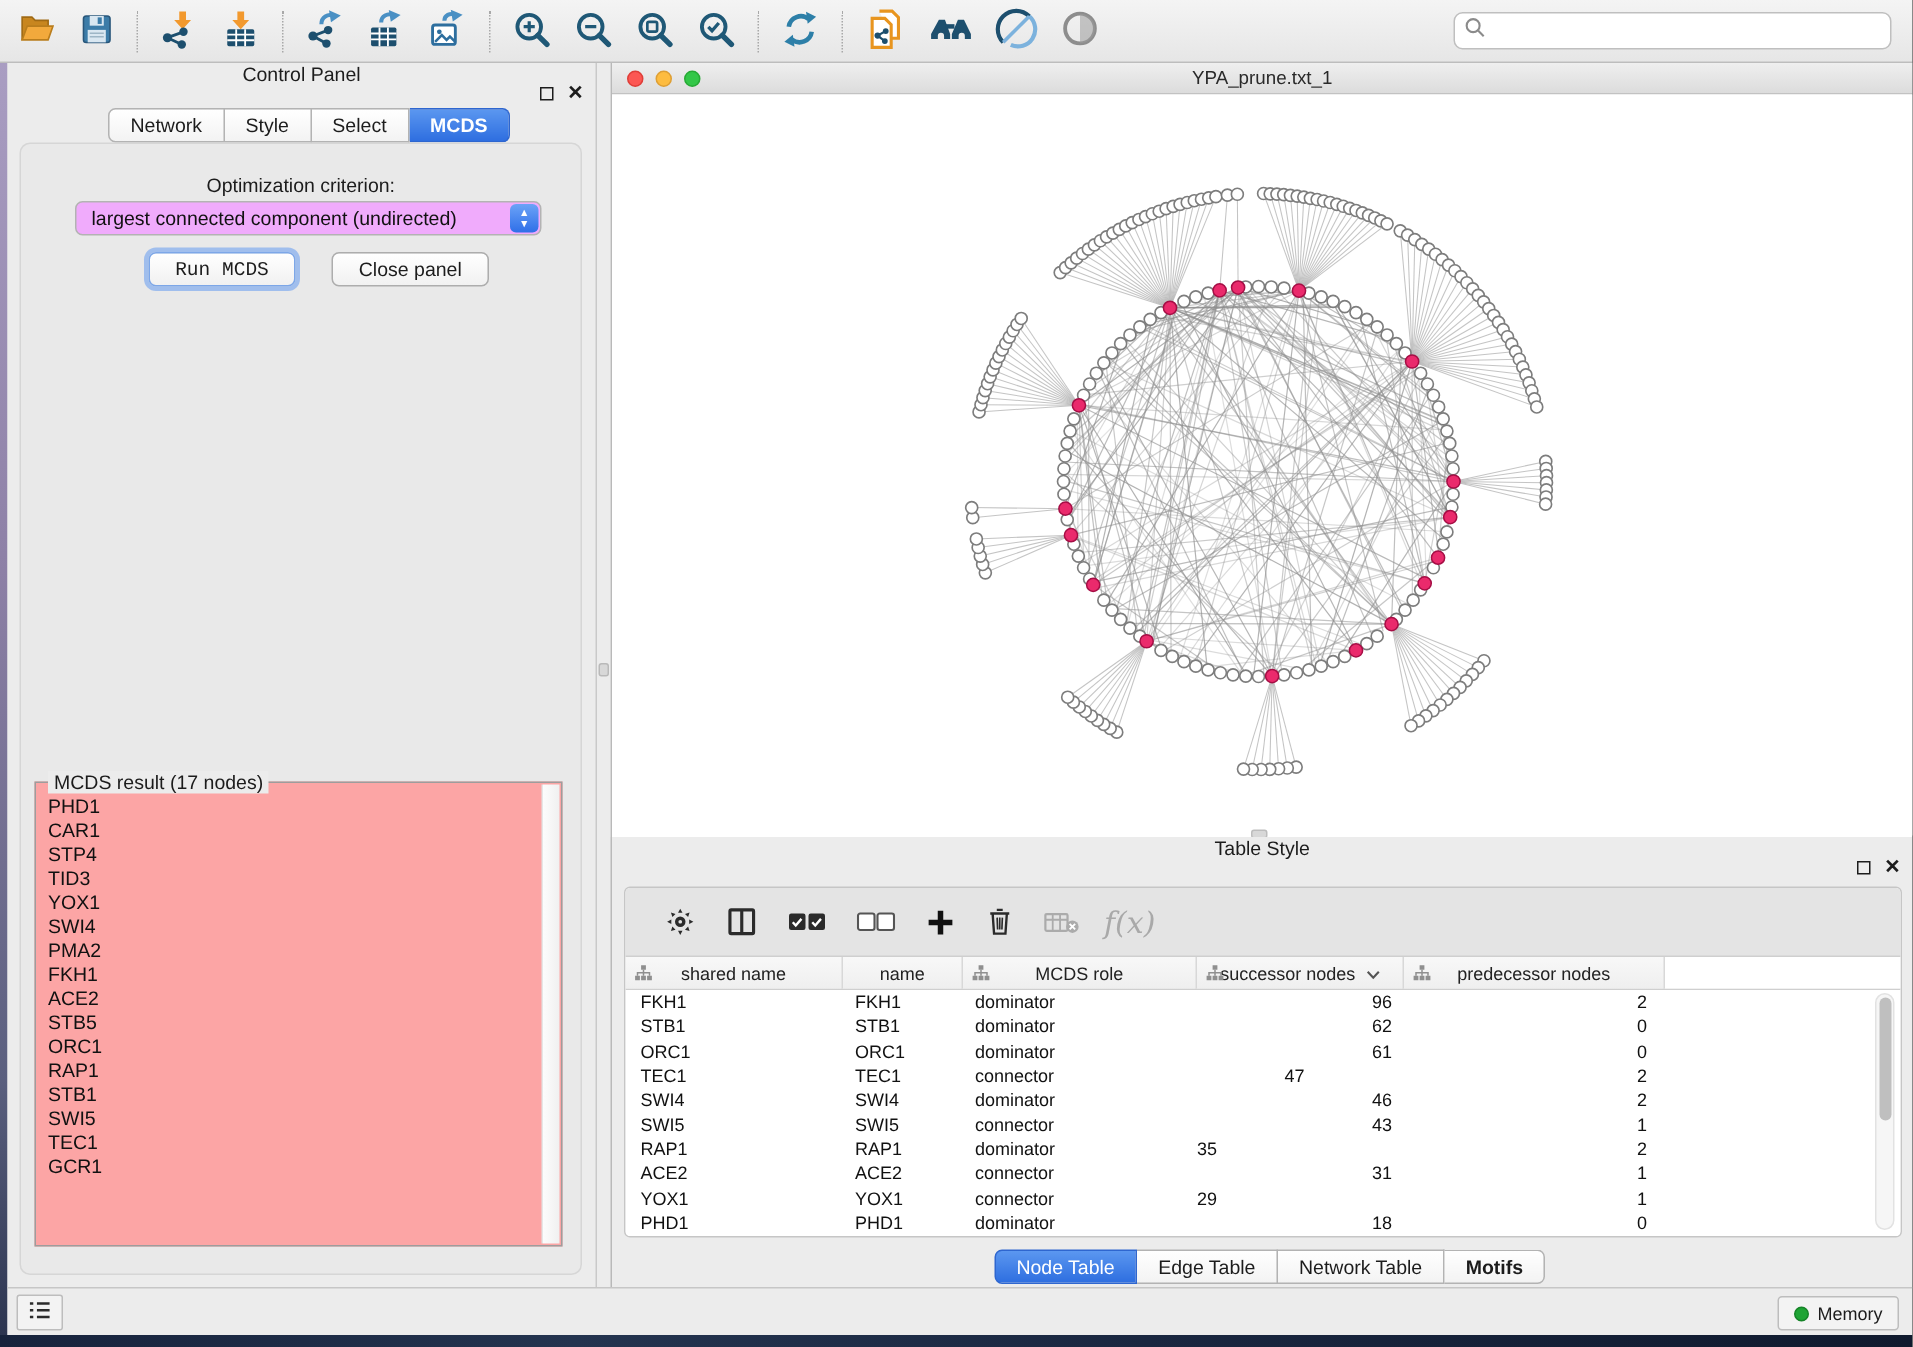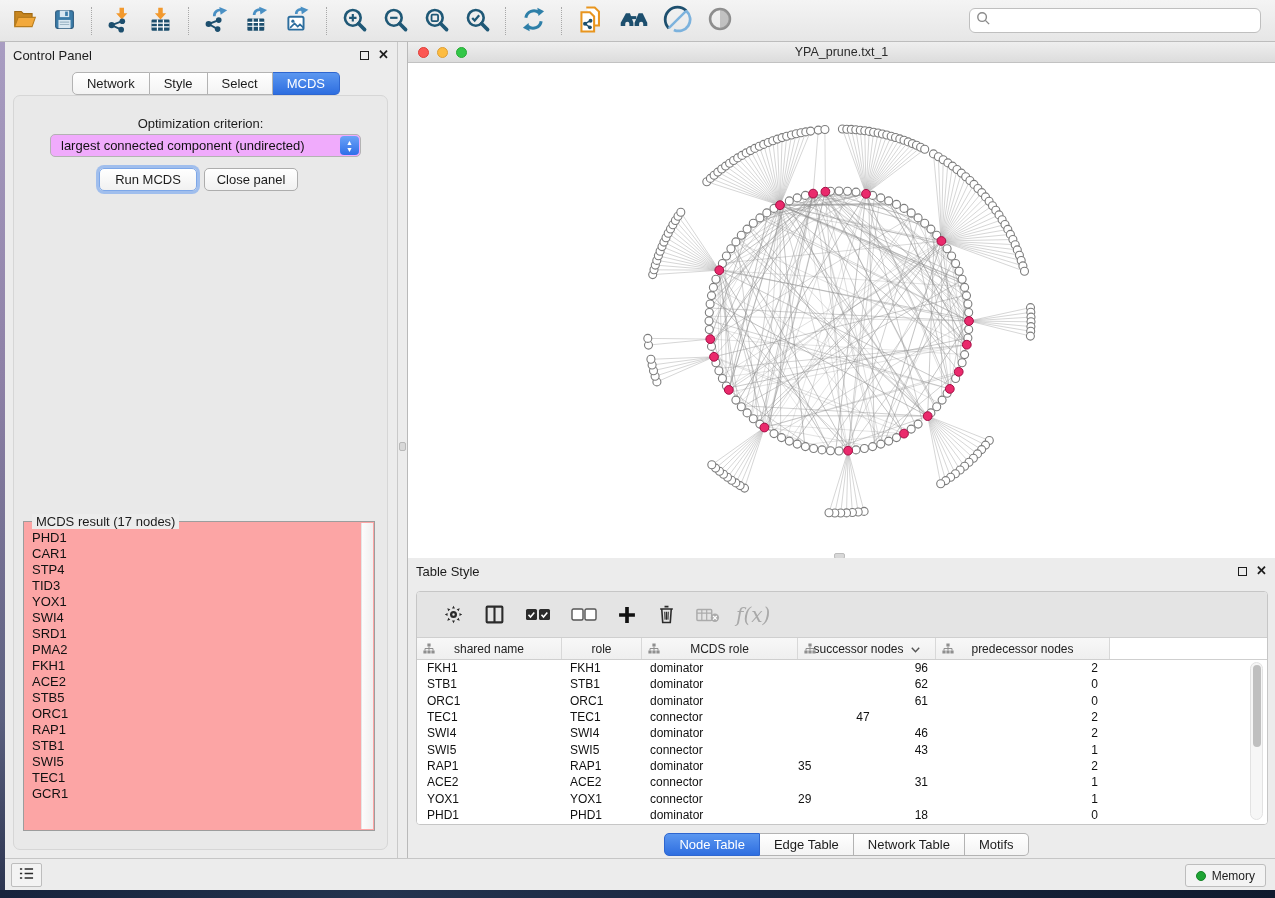--- a/index.html
+++ b/index.html
@@ -9,37 +9,37 @@
   #wall-left{position:absolute;left:0;top:42px;width:5px;height:848px;background:linear-gradient(180deg,#a99dc2,#8d80a6 40%,#5a5f7e 80%,#2c3550);}
   #wall-bottom{position:absolute;left:0;top:890px;width:1275px;height:8px;background:linear-gradient(90deg,#17233c,#24344f 30%,#1a2740 60%,#101a2e);}
   
   #toolbar{position:absolute;left:0;top:0;width:1275px;height:42px;background:linear-gradient(#f4f4f4,#e6e6e6);border-bottom:1px solid #bdbdbd;display:flex;align-items:center;padding:0 4px;}
   .tb{background:none;border:none;padding:2px 5px;margin:0 2px;cursor:pointer;display:flex;align-items:center;}
   .sep{width:1px;height:28px;border-left:1px dotted #a8a8a8;margin:0 7px;}
   #search-box{margin-left:auto;margin-right:10px;width:292px;height:25px;background:#fff;border:1px solid #bfbfbf;border-radius:6px;display:flex;align-items:center;padding:0 6px;}
   #search-box input{border:none;outline:none;flex:1;font-size:13px;background:transparent;}
   
   #control-panel{position:absolute;left:5px;top:42px;width:393px;height:816px;background:#ececec;border-right:1px solid #c9c9c9;}
-  .panel-head{height:26px;display:flex;align-items:center;padding:0 8px;}
+  .panel-head{height:26px;display:flex;align-items:center;padding:0 8px;flex-direction:column;}
   .panel-title{font-size:13px;color:#1c1c1c;}
   .winbtns{margin-left:auto;display:flex;align-items:center;gap:9px;}
   .winbtn-box{width:9px;height:9px;border:1.6px solid #1c1c1c;display:inline-block;}
   .winbtn-x{font-size:13px;font-weight:700;color:#1c1c1c;line-height:10px;}
   #cp-tabs{position:absolute;left:0;top:30px;width:100%;display:flex;justify-content:center;}
   .seg{border:1px solid #b3b3b3;border-left:none;background:linear-gradient(#ffffff,#f3f3f3);padding:0 14px;font-size:13px;height:23px;color:#1c1c1c;cursor:pointer;}
   .seg:first-child{border-left:1px solid #b3b3b3;border-radius:5px 0 0 5px;margin-left:10px;}
-  .seg:last-child{border-radius:0 5px 5px 0;}
+  .seg:last-child{border-radius:0 5px 5px 0;font-weight:bold;}
   .seg.sel{background:linear-gradient(#5b97f0,#2e6ee0);color:#fff;border-color:#2e66cf;}
   #cp-card{position:absolute;left:8px;right:9px;top:53px;bottom:8px;background:#e9e9e9;border:1px solid #d6d6d6;border-radius:7px;}
   #opt-label{position:absolute;top:20px;width:100%;text-align:center;font-size:13px;color:#1c1c1c;}
   #opt-select{position:absolute;left:36px;top:38px;width:311px;height:23px;background:#f0abfc;border:1px solid #b3b3b3;border-radius:5px;display:flex;align-items:center;font-size:13px;color:#111;padding-left:10px;cursor:pointer;}
   #opt-stepper{position:absolute;right:1px;top:1px;width:19px;height:19px;background:linear-gradient(#6ba3f7,#2f6fe8);border-radius:4px;display:flex;flex-direction:column;align-items:center;justify-content:center;color:#fff;font-size:7px;line-height:7px;}
   .btn{position:absolute;top:72px;height:23px;background:linear-gradient(#ffffff,#f1f1f1);border:1px solid #adadad;border-radius:5px;font-size:13px;color:#1c1c1c;cursor:pointer;}
-  #run-btn{left:85px;width:98px;box-shadow:0 0 0 3px rgba(100,155,240,.55);border-color:#7da7e8;}
-  #close-btn{left:190px;width:94px;}
+  #run-btn{left:85px;width:98px;box-shadow:0 0 0 3px rgba(100,155,240,.55);border-color:#7da7e8;font-family:Liberation Mono, monospace;}
+  #close-btn{left:207px;width:105px;}
   #result-group{position:absolute;left:9px;right:12px;top:425px;bottom:18px;border:1px solid #9d9d9d;background:#fca5a5;}
   #result-legend{position:absolute;top:-8px;left:8px;background:#ececec;padding:0 4px;font-size:13px;color:#1c1c1c;}
   #mcds-list{position:absolute;inset:3px 14px 3px 3px;overflow:hidden;padding:5px 5px;}
   #mcds-list .li{font-size:13px;line-height:16px;color:#111;}
   #result-sb{position:absolute;top:1px;bottom:1px;right:1px;width:12px;background:linear-gradient(90deg,#fcfcfc,#f0f0f0);border-left:1px solid #e6e6e6;}
   
   #split-v{position:absolute;left:398px;top:42px;width:9px;height:816px;background:#ececec;}
   #split-v .handle{position:absolute;left:1px;top:400px;width:7px;height:9px;background:#d8d8d8;border:1px solid #b9b9b9;border-radius:2px;}
   
   #net-panel{position:absolute;left:407px;top:42px;width:868px;height:516px;background:#fff;border-left:1px solid #b9b9b9;}
@@ -257,21 +257,20 @@
       <button class="btn" id="close-btn">Close panel</button>
       <div id="result-group">
         <span id="result-legend">MCDS result (17 nodes)</span>
         <div id="mcds-list">
             <div class="li">PHD1</div>
             <div class="li">CAR1</div>
             <div class="li">STP4</div>
             <div class="li">TID3</div>
             <div class="li">YOX1</div>
             <div class="li">SWI4</div>
-            <div class="li">SRD1</div>
             <div class="li">PMA2</div>
             <div class="li">FKH1</div>
             <div class="li">ACE2</div>
             <div class="li">STB5</div>
             <div class="li">ORC1</div>
             <div class="li">RAP1</div>
             <div class="li">STB1</div>
             <div class="li">SWI5</div>
             <div class="li">TEC1</div>
             <div class="li">GCR1</div>
@@ -943,21 +942,21 @@
                   <rect x="4.4" y="0.5" width="3.2" height="3"></rect>
                   <rect x="0.4" y="7.5" width="3.2" height="3"></rect>
                   <rect x="4.4" y="7.5" width="3.2" height="3"></rect>
                   <rect x="8.4" y="7.5" width="3.2" height="3"></rect>
                 </g>
                 <path d="M6 3.5v2M2 7.5V5.5h8v2M6 7.5v-2" stroke="#8f8f8f" fill="none"></path>
               </svg></span>
             <span>shared name</span>
           </div>
           <div class="th" style="width: 80px;">
-            <span>role</span>
+            <span>name</span>
           </div>
           <div class="th" style="width: 156px;">
             <span class="ticon"><svg width="12" height="12" viewBox="0 0 12 12">
                 <g fill="#8f8f8f">
                   <rect x="4.4" y="0.5" width="3.2" height="3"></rect>
                   <rect x="0.4" y="7.5" width="3.2" height="3"></rect>
                   <rect x="4.4" y="7.5" width="3.2" height="3"></rect>
                   <rect x="8.4" y="7.5" width="3.2" height="3"></rect>
                 </g>
                 <path d="M6 3.5v2M2 7.5V5.5h8v2M6 7.5v-2" stroke="#8f8f8f" fill="none"></path>

